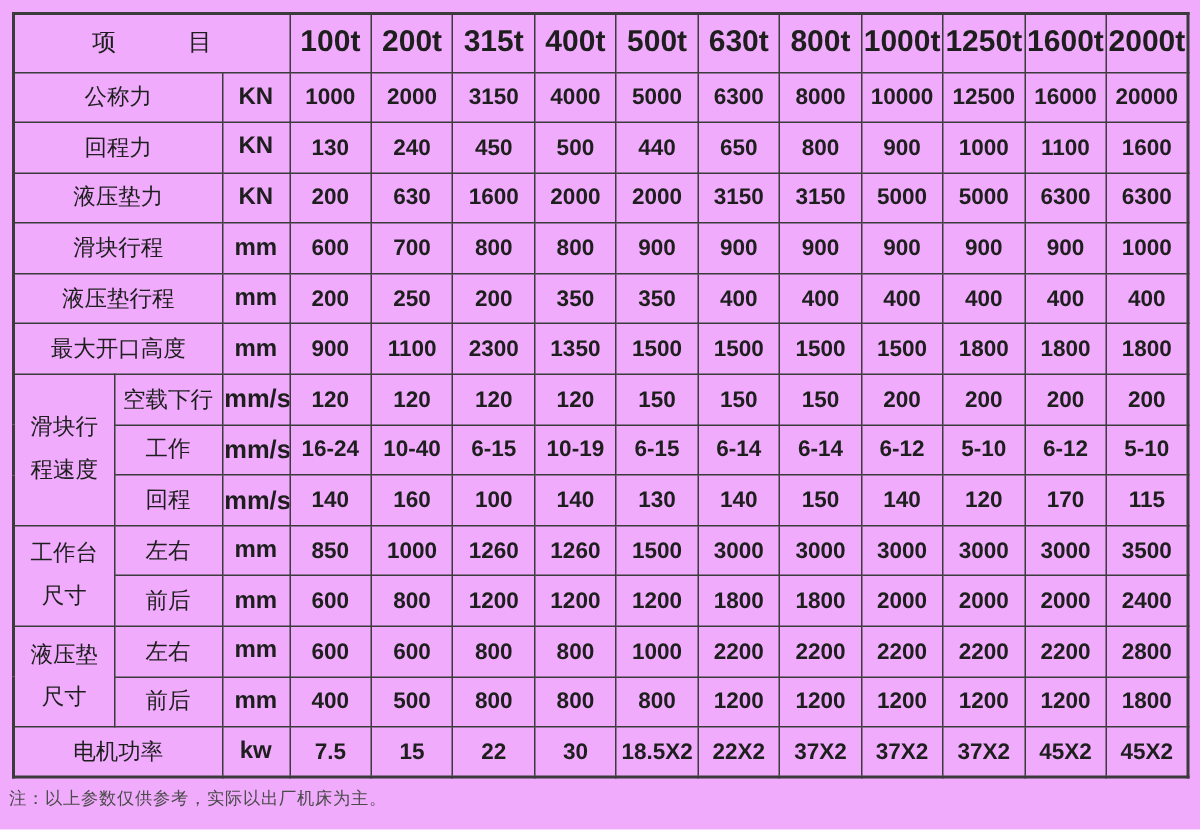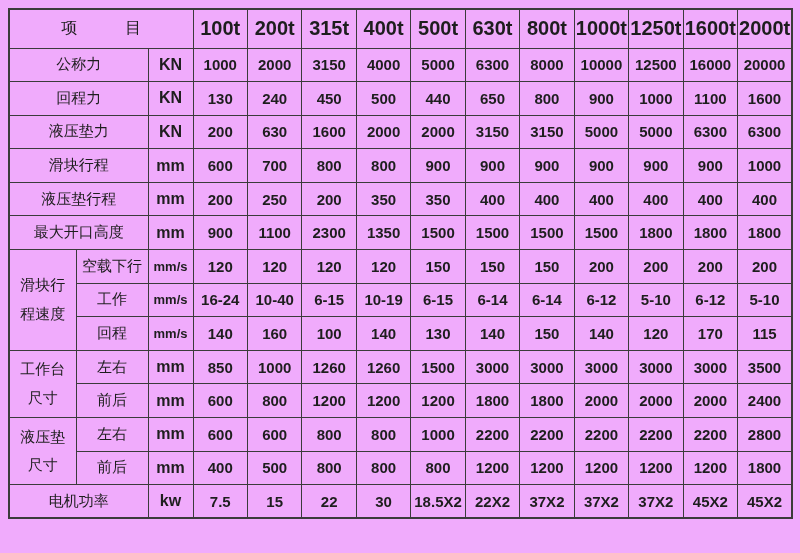--- a/index.html
+++ b/index.html
@@ -44,21 +44,21 @@
     font-family: "Liberation Serif", "DejaVu Serif", serif;
     font-weight: normal;
     font-size: 15px;
     margin-left: 12px;
   }
   .group-cell { white-space: pre-line; line-height: 1.9; }
   .unit-cell {
     font-weight: bold;
     font-size: 16px;
   }
-  .unit-small { font-size: 13px; }
+  .unit-small { font-size: 17px; }
   .val-cell {
     font-weight: bold;
     font-size: 15px;
   }
 
   .note {
     position: absolute;
     left: 6px; top: 525px;
     font-family: "Liberation Serif", "DejaVu Serif", serif;
     font-size: 11.5px;
@@ -302,13 +302,14 @@
           <td class="val-cell">18.5X2</td>
           <td class="val-cell">22X2</td>
           <td class="val-cell">37X2</td>
           <td class="val-cell">37X2</td>
           <td class="val-cell">37X2</td>
           <td class="val-cell">45X2</td>
           <td class="val-cell">45X2</td>
         </tr>
       </tbody>
   </table>
+  <div class="note">注：以上参数仅供参考，实际以出厂机床为主。</div>
 </div>
 
 </body></html>

